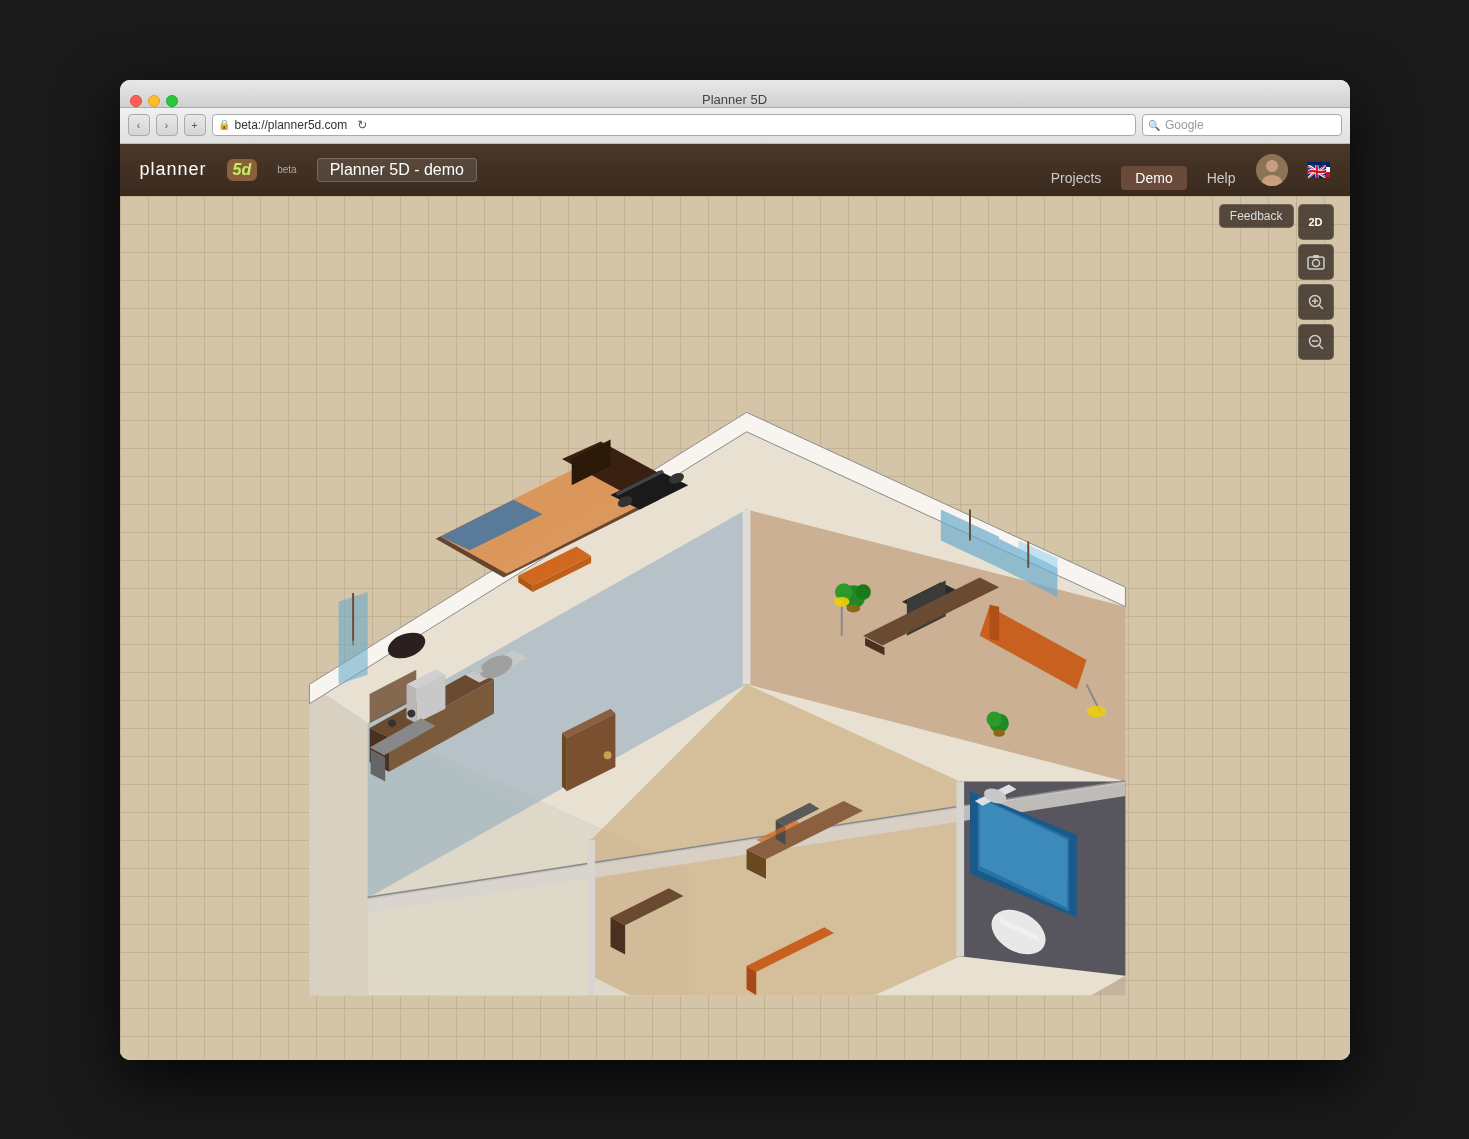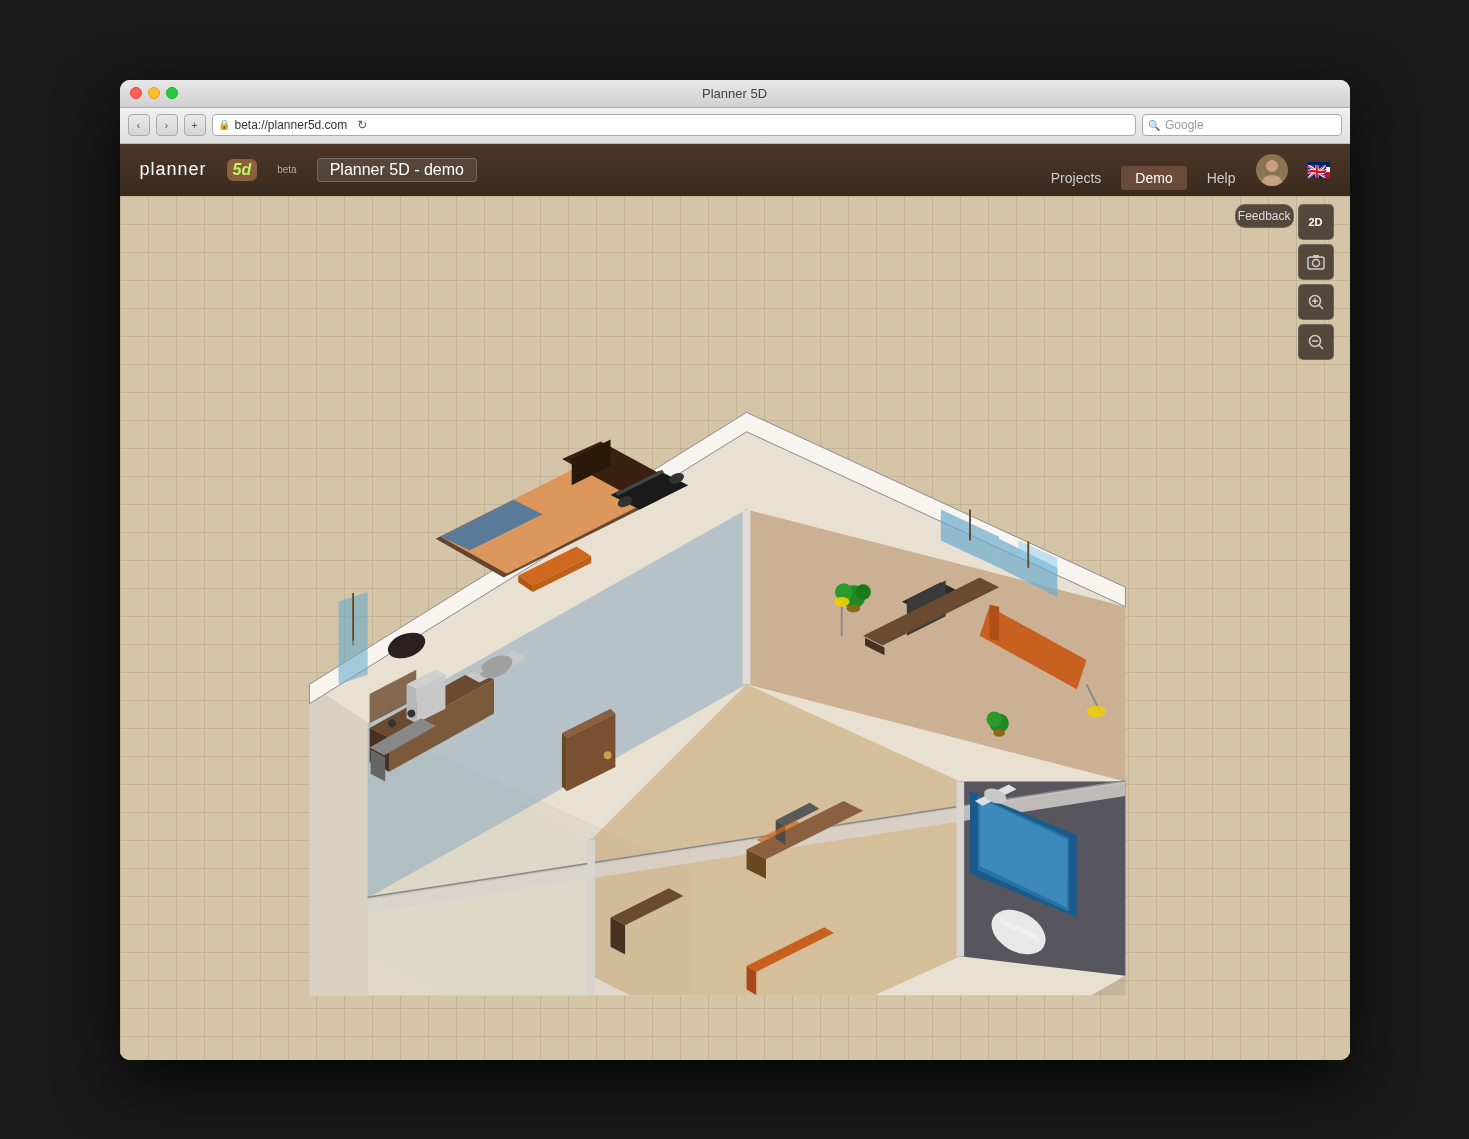--- a/index.html
+++ b/index.html
@@ -23,21 +23,21 @@
       display: flex;
       flex-direction: column;
     }
 
     
     .title-bar {
       height: 28px;
       background: linear-gradient(to bottom, #e8e8e8, #d0d0d0);
       border-bottom: 1px solid #aaa;
       display: flex;
-      align-items: center;
+      align-items: flex-end;
       padding: 0 10px;
       position: relative;
       flex-shrink: 0;
     }
     .traffic-lights {
       display: flex;
       gap: 6px;
     }
     .traffic-light {
       width: 12px;
@@ -261,24 +261,24 @@
       cursor: pointer;
       color: #fff;
       font-size: 13px;
     }
     .feedback-btn {
       position: absolute;
       top: 8px;
       right: 56px;
       background: rgba(60,50,40,0.85);
       border: 1px solid rgba(255,255,255,0.15);
-      border-radius: 10px;
+      border-radius: 5px;
       color: #ddd;
       font-size: 12px;
-      padding: 4px 2px;
+      padding: 4px 10px;
       cursor: pointer;
     }
 
     
     .floor-plan-svg {
       width: 100%;
       height: 100%;
     }
   </style>
 </head>

